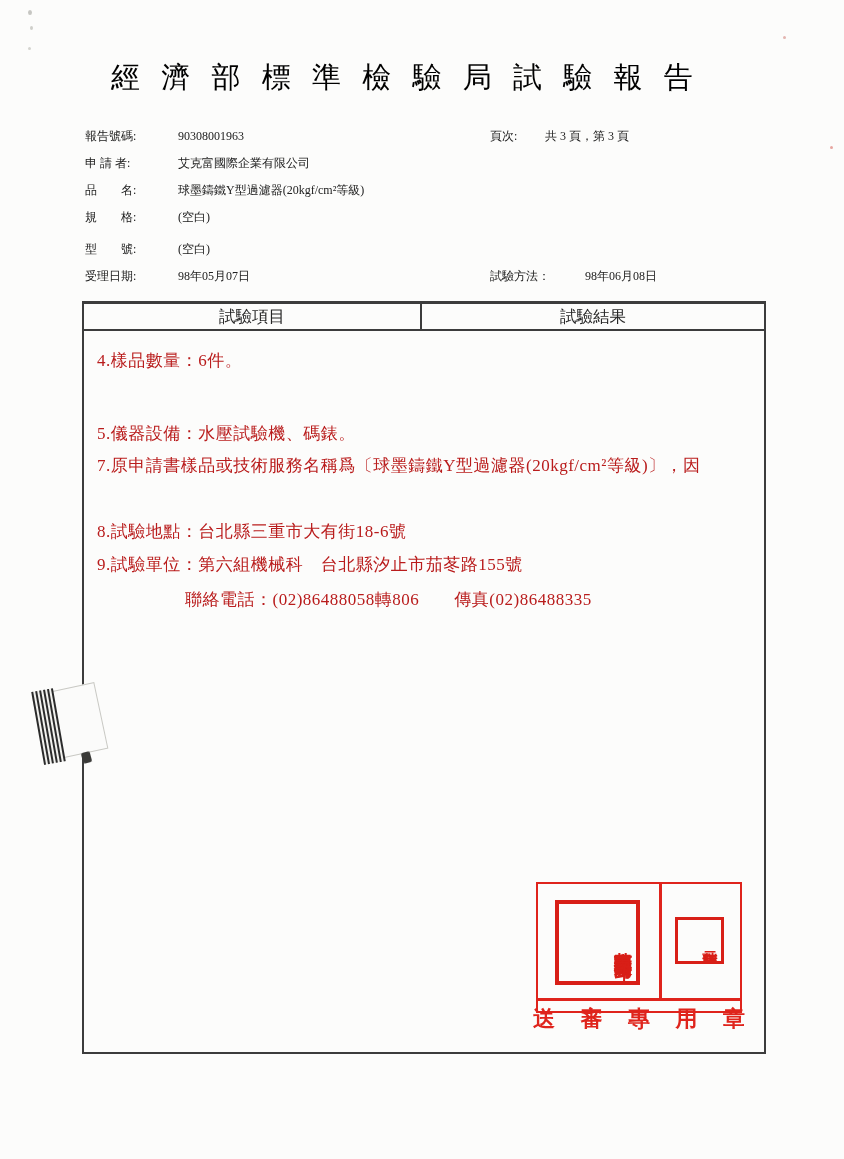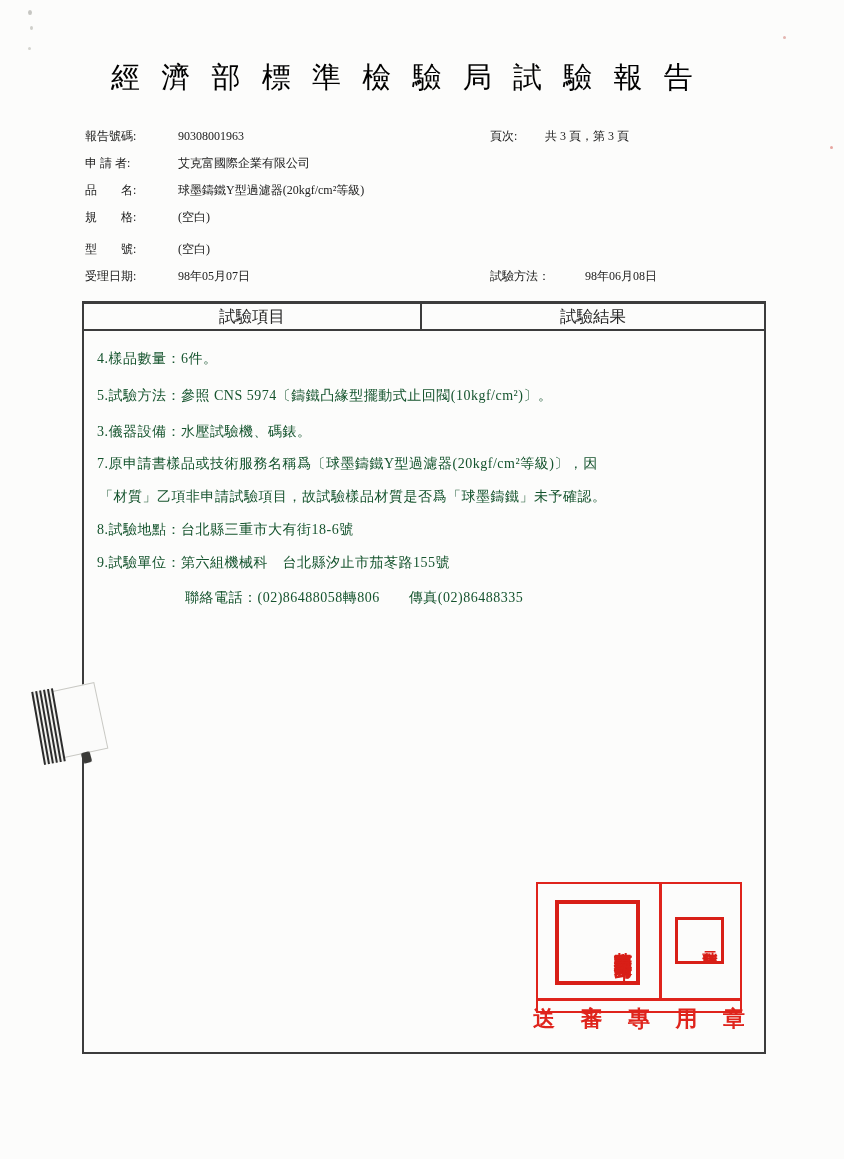--- a/index.html
+++ b/index.html
@@ -37,21 +37,21 @@
     display:flex;
   }
   .th{
     font-size:16.5px;color:#262626;
     display:flex;align-items:center;justify-content:center;
     box-sizing:border-box;height:100%;
   }
   .th.c1{width:338px;border-right:2px solid #3c3c3c;}
   .th.c2{flex:1;}
   .body-line{
-    position:absolute;font-size:14px;line-height:1.25;color:#14532d;
+    position:absolute;font-size:17px;line-height:1.25;color:#b91c1c;
     white-space:nowrap;letter-spacing:0.5px;
   }
   
   .bl0{left:13px;top:46px;}
   .bl1{left:13px;top:83px;}
   .bl2{left:13px;top:119px;}
   .bl3{left:13px;top:151px;}
   .bl4{left:15px;top:184px;}
   .bl5{left:13px;top:217px;}
   .bl6{left:13px;top:250px;}
@@ -160,24 +160,22 @@
     <span class="lbl lw92">試驗方法：</span>
     <span class="val">98年06月08日</span>
   </div>
 
   <div class="report-table">
     <div class="thead">
       <div class="th c1">試驗項目</div>
       <div class="th c2">試驗結果</div>
     </div>
     <div class="body-line bl0">4.樣品數量：6件。</div>
-    <div class="body-line bl1">5.試驗方法：參照 CNS 5974〔鑄鐵凸緣型擺動式止回閥(10kgf/cm²)〕。</div>
-    <div class="body-line bl2">3.儀器設備：水壓試驗機、碼錶。</div>
+    <div class="body-line bl2">5.儀器設備：水壓試驗機、碼錶。</div>
     <div class="body-line bl3">7.原申請書樣品或技術服務名稱爲〔球墨鑄鐵Y型過濾器(20kgf/cm²等級)〕，因</div>
-    <div class="body-line bl4">「材質」乙項非申請試驗項目，故試驗樣品材質是否爲「球墨鑄鐵」未予確認。</div>
     <div class="body-line bl5">8.試驗地點：台北縣三重市大有街18-6號</div>
     <div class="body-line bl6">9.試驗單位：第六組機械科　台北縣汐止市茄苳路155號</div>
     <div class="body-line bl7">聯絡電話：(02)86488058轉806　　傳真(02)86488335</div>
   </div>
 
   <div class="stampbox">
     <div class="stamp-vdivider"></div>
     <div class="stamp-hdivider"></div>
     <div class="seal seal-company">艾克富國際企業有限公司印</div>
     <div class="seal seal-name">示瑞慧印</div>

